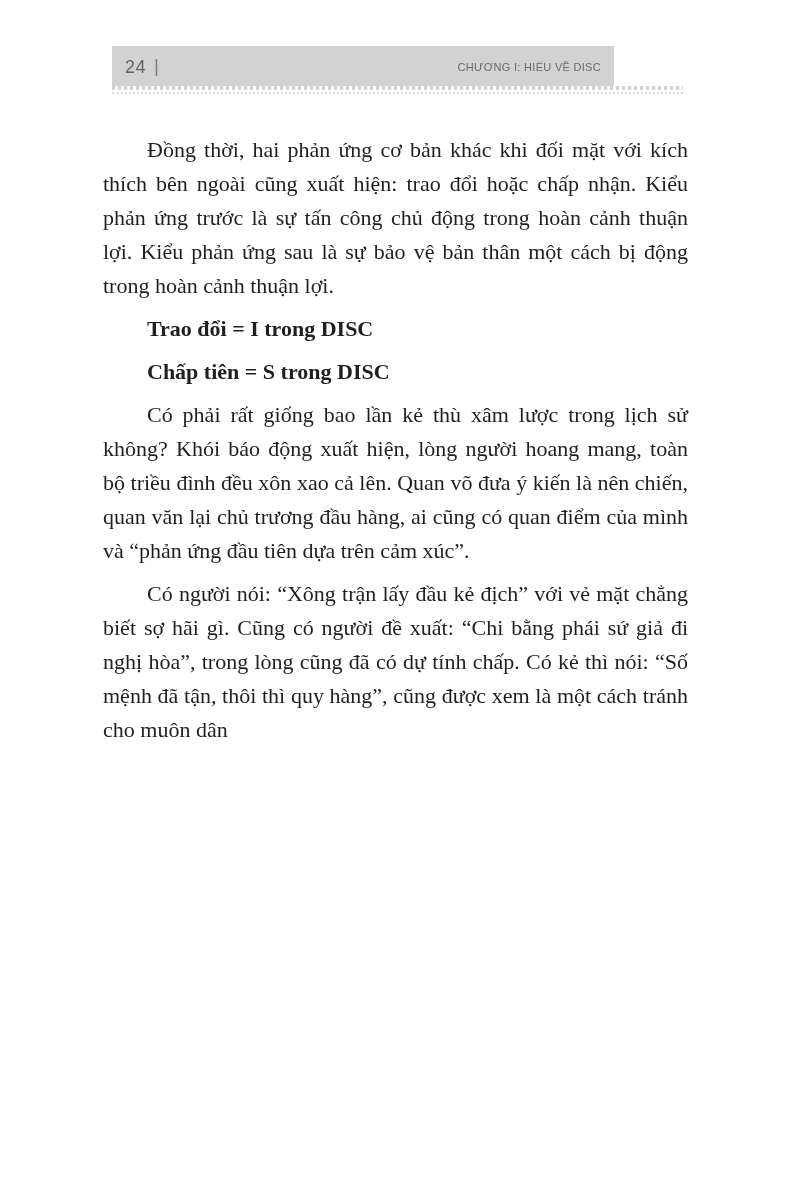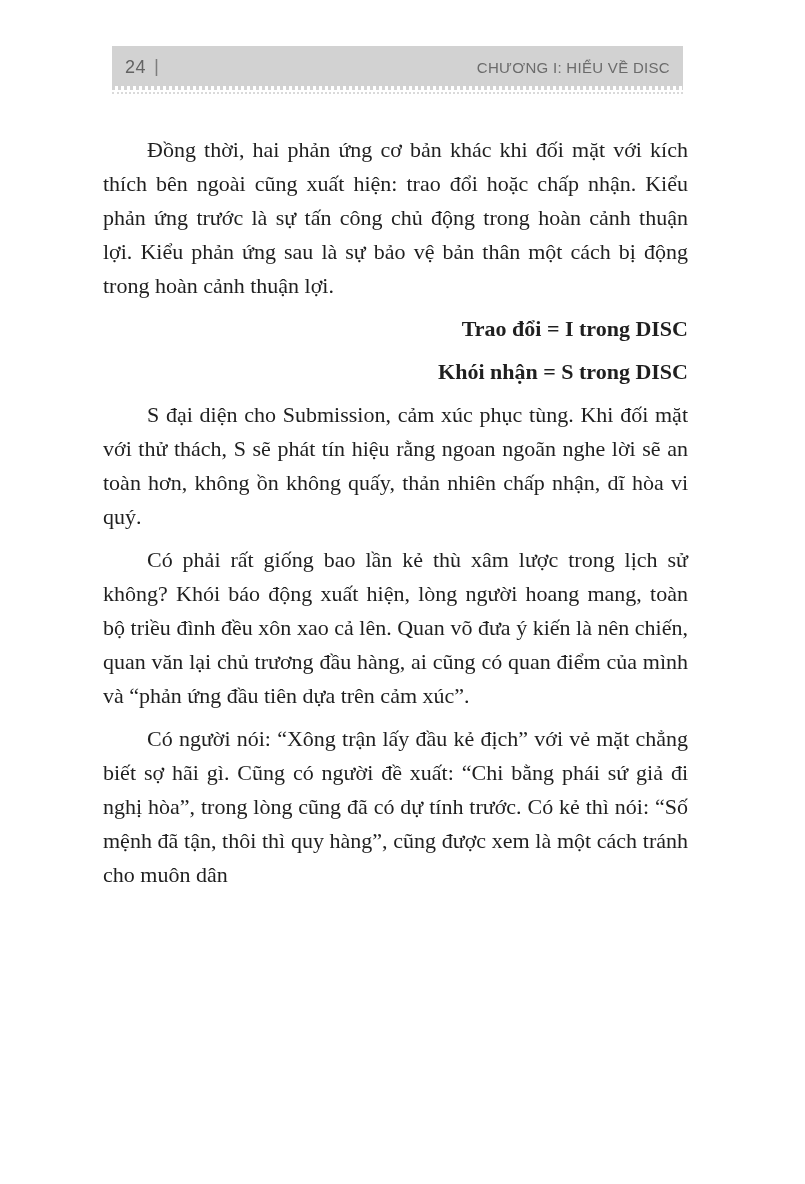--- a/index.html
+++ b/index.html
@@ -22,21 +22,21 @@
     width: 805px;
     height: 1184px;
     background: var(--page-bg);
   }
 
   
   .header-bar {
     position: absolute;
     left: 112px;
     top: 46px;
-    width: 571px;
+    width: 502px;
     height: 40px;
     background: var(--header-bar);
     display: flex;
     align-items: center;
     padding: 2px 13px 0 13px;
     font-family: "Liberation Sans", "DejaVu Sans", sans-serif;
     color: var(--header-text);
   }
   .page-num {
     font-size: 18px;
@@ -44,21 +44,21 @@
   }
   .header-sep {
     margin-left: 8px;
     font-size: 19px;
     color: #7d7d7d;
     font-weight: 400;
     transform: translateY(-1px);
   }
   .header-spacer { flex: 1; }
   .chapter-title {
-    font-size: 15px;
+    font-size: 11px;
     letter-spacing: 0.3px;
     color: #6b6b6b;
   }
   
   .perforation {
     position: absolute;
     left: 112px;
     top: 86px;
     width: 571px;
     height: 4px;
@@ -87,39 +87,38 @@
   .para {
     margin: 0 0 9px 0;
     font-size: 22px;
     line-height: 34px;
     color: var(--body-text);
     text-align: justify;
     text-indent: 44px;
   }
   .para.heading {
     font-weight: 700;
-    text-align: right;
+    text-align: left;
   }
 </style>
 </head>
 <body>
 
 <div class="page">
 
   <header class="header-bar">
     <span class="page-num">24</span>
     <span class="header-sep">|</span>
     <span class="header-spacer"></span>
     <span class="chapter-title">CHƯƠNG I: HIỂU VỀ DISC</span>
   </header>
   <div class="perforation"></div>
   <div class="dotted-line"></div>
 
   <main class="body-text">
       <p class="para">Đồng thời, hai phản ứng cơ bản khác khi đối mặt với kích thích bên ngoài cũng xuất hiện: trao đổi hoặc chấp nhận. Kiểu phản ứng trước là sự tấn công chủ động trong hoàn cảnh thuận lợi. Kiểu phản ứng sau là sự bảo vệ bản thân một cách bị động trong hoàn cảnh thuận lợi.</p>
       <p class="para heading">Trao đổi = I trong DISC</p>
-      <p class="para heading">Khói nhận = S trong DISC</p>
-      <p class="para">S đại diện cho Submission, cảm xúc phục tùng. Khi đối mặt với thử thách, S sẽ phát tín hiệu rằng ngoan ngoãn nghe lời sẽ an toàn hơn, không ồn không quấy, thản nhiên chấp nhận, dĩ hòa vi quý.</p>
+      <p class="para heading">Chấp tiên = S trong DISC</p>
       <p class="para">Có phải rất giống bao lần kẻ thù xâm lược trong lịch sử không? Khói báo động xuất hiện, lòng người hoang mang, toàn bộ triều đình đều xôn xao cả lên. Quan võ đưa ý kiến là nên chiến, quan văn lại chủ trương đầu hàng, ai cũng có quan điểm của mình và “phản ứng đầu tiên dựa trên cảm xúc”.</p>
-      <p class="para">Có người nói: “Xông trận lấy đầu kẻ địch” với vẻ mặt chẳng biết sợ hãi gì. Cũng có người đề xuất: “Chi bằng phái sứ giả đi nghị hòa”, trong lòng cũng đã có dự tính trước. Có kẻ thì nói: “Số mệnh đã tận, thôi thì quy hàng”, cũng được xem là một cách tránh cho muôn dân</p>
+      <p class="para">Có người nói: “Xông trận lấy đầu kẻ địch” với vẻ mặt chẳng biết sợ hãi gì. Cũng có người đề xuất: “Chi bằng phái sứ giả đi nghị hòa”, trong lòng cũng đã có dự tính chấp. Có kẻ thì nói: “Số mệnh đã tận, thôi thì quy hàng”, cũng được xem là một cách tránh cho muôn dân</p>
     </main>
 
 </div>
 
 </body></html>

